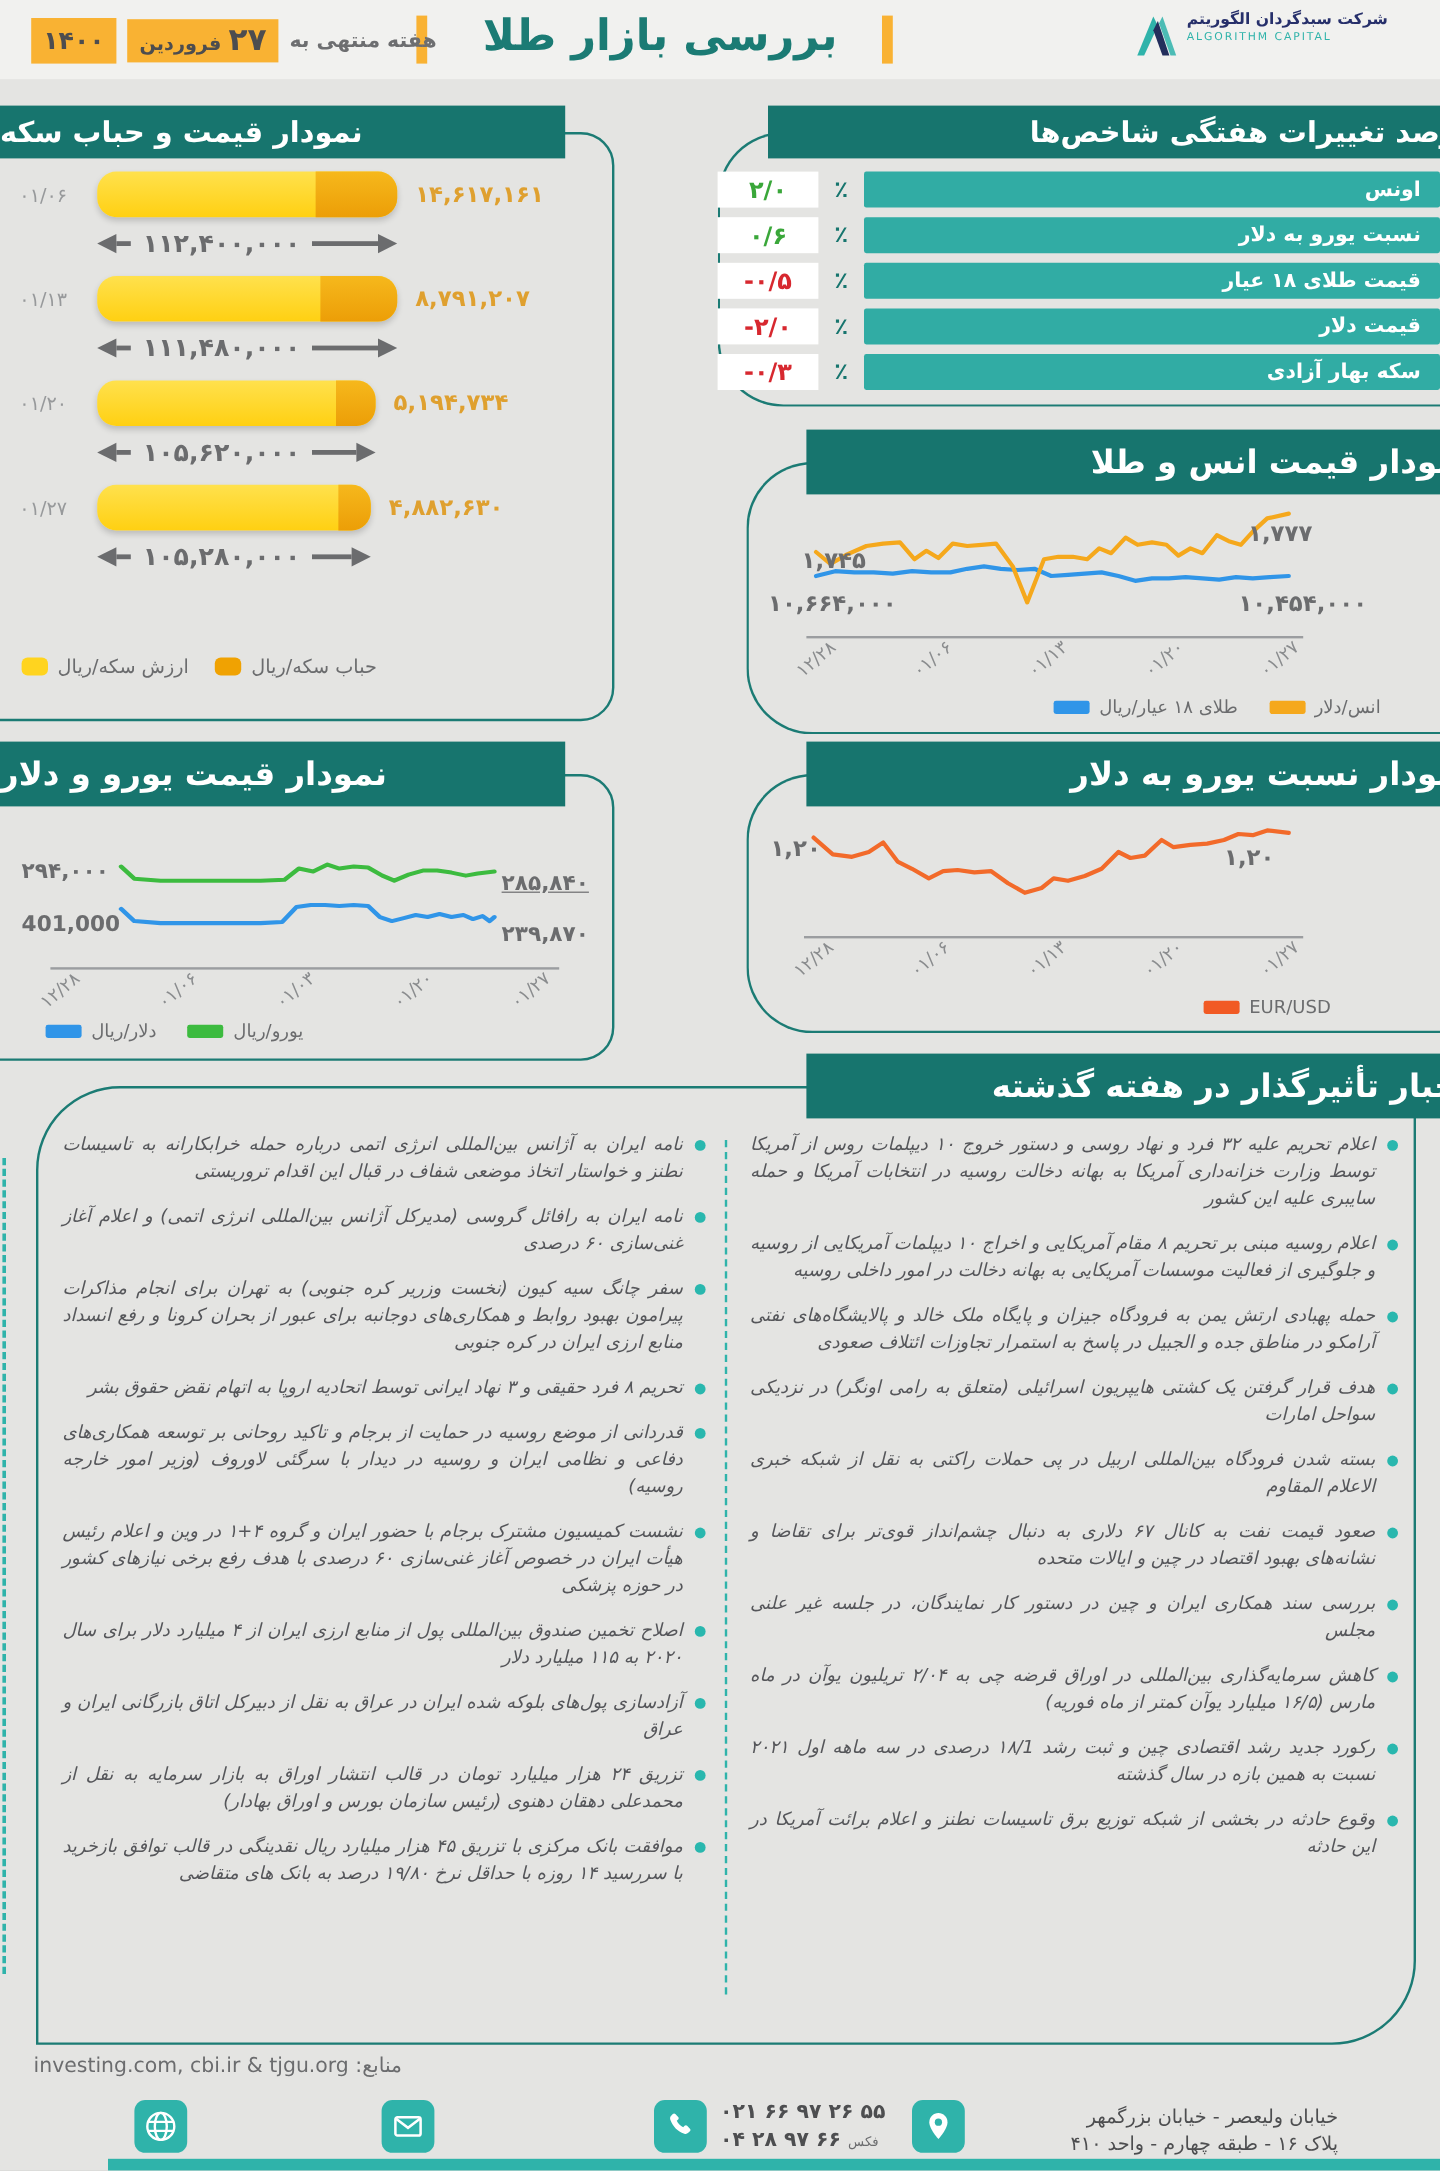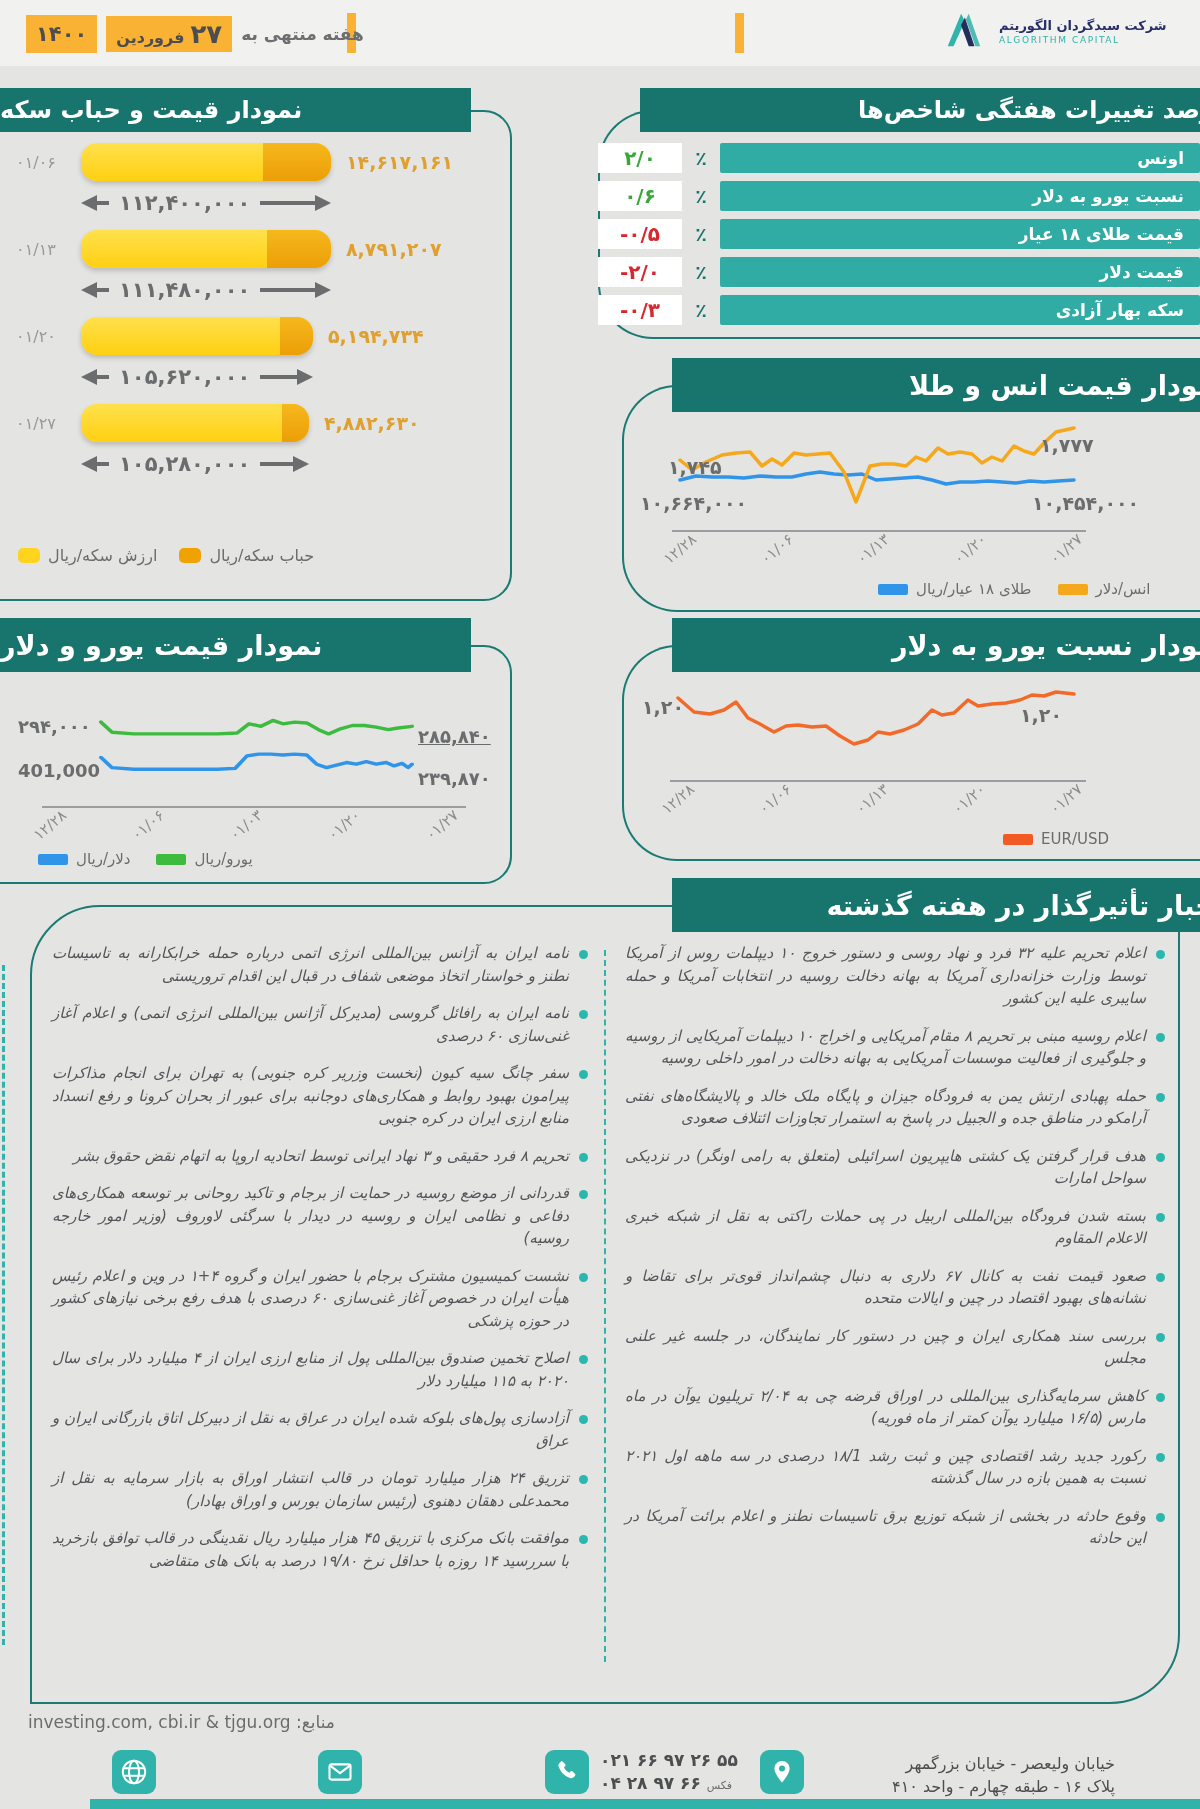--- a/index.html
+++ b/index.html
@@ -1,20 +1,20 @@
 <!DOCTYPE html>
 <html lang="fa" dir="rtl"><head>
 <meta charset="utf-8">
 <style>
   html,body{margin:0;padding:0;background:#cfcfcf;}
   #page{position:relative;width:1200px;height:1809px;background:#E4E4E2;overflow:hidden;
         direction:rtl;font-family:"DejaVu Sans",sans-serif;margin:0 auto;}
   
   .header{position:absolute;left:0;top:0;width:1200px;height:66px;background:#F1F1EF;}
-  .logo{position:absolute;left:942px;top:9px;display:flex;direction:ltr;gap:15px;align-items:center;}
+  .logo{position:absolute;left:942px;top:9px;display:flex;direction:ltr;gap:5px;}
   .logo-fa{font-size:13px;font-weight:bold;color:#27306B;}
   .logo-en{font-size:9px;color:#2FB3AA;letter-spacing:1.6px;margin-top:2px;}
   .hsep{position:absolute;top:13px;width:9px;height:40px;background:#F9B233;}
   .hsep1{left:735px;} .hsep2{left:347px;}
   .main-title{position:absolute;left:370px;top:10px;width:360px;text-align:center;
               font-size:36px;font-weight:bold;color:#1B7B74;}
   .week{position:absolute;left:26px;top:15px;display:flex;align-items:center;gap:9px;}
   .week-label{font-size:17px;font-weight:bold;color:#6D6E70;}
   .week-box{background:#F9B233;padding:3px 10px;font-weight:bold;color:#4D4D4F;display:flex;align-items:baseline;gap:6px;}
   .week-day{font-size:26px;} .week-month{font-size:16px;} .week-year{font-size:21px;padding:7px 10px;}
@@ -104,20 +104,21 @@
           <path d="M20 16 L28 38 L34 38 L24 8 Z" fill="#232E5C"></path>
           <path d="M28 4 L40 38 L35 38 L25 10 Z" fill="#2FB3AA" opacity="0.85"></path>
         </svg>
       </span>
       <span style="display:flex;flex-direction:column;">
         <span class="logo-fa">شرکت سبدگردان الگوریتم</span>
         <span class="logo-en">ALGORITHM CAPITAL</span>
       </span>
     </div>
     <div class="hsep hsep1"></div>
+    <div class="main-title">بررسی بازار طلا</div>
     <div class="hsep hsep2"></div>
     <div class="week">
       <span class="week-label">هفته منتهی به</span>
       <span class="week-box">
         <span class="week-day">۲۷</span>
         <span class="week-month">فروردین</span>
       </span>
       <span class="week-box week-year">۱۴۰۰</span>
     </div>
   </div>

